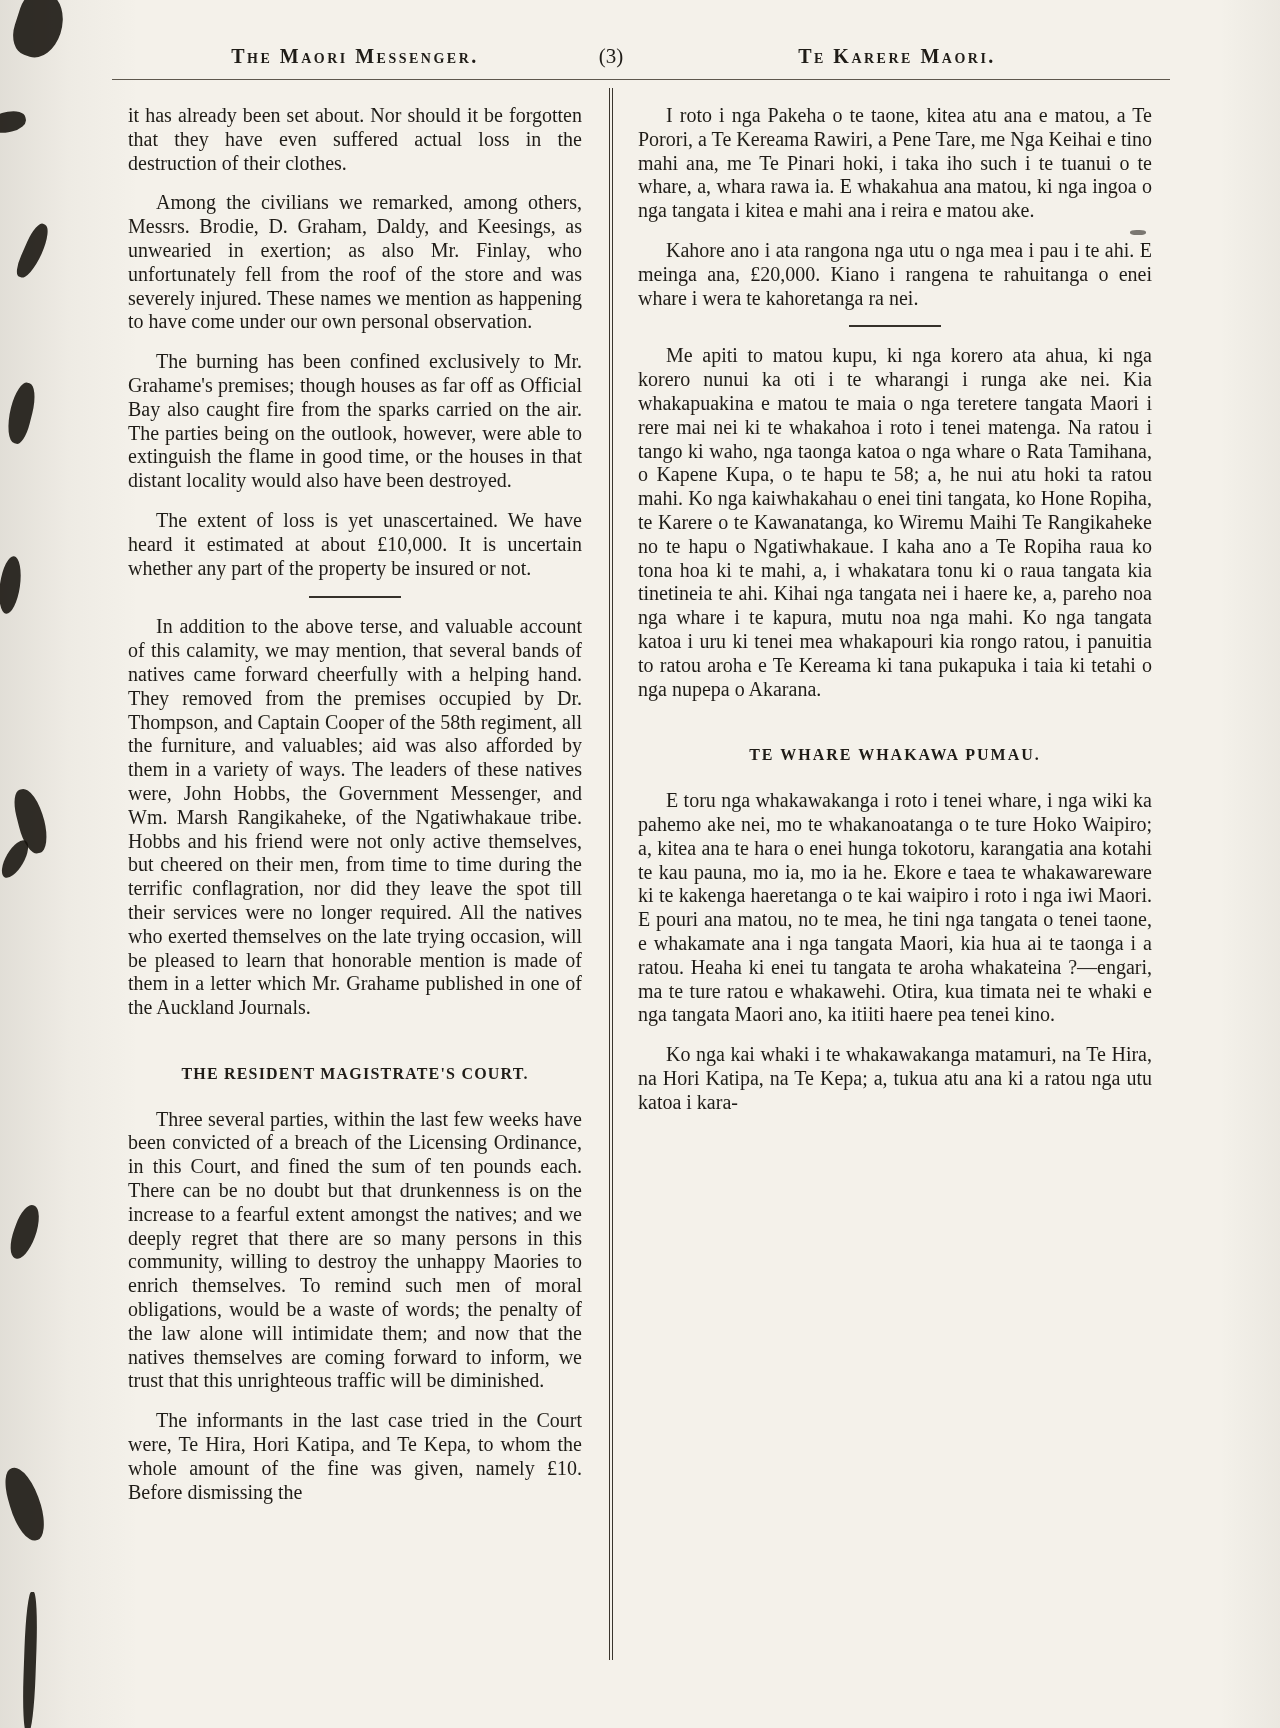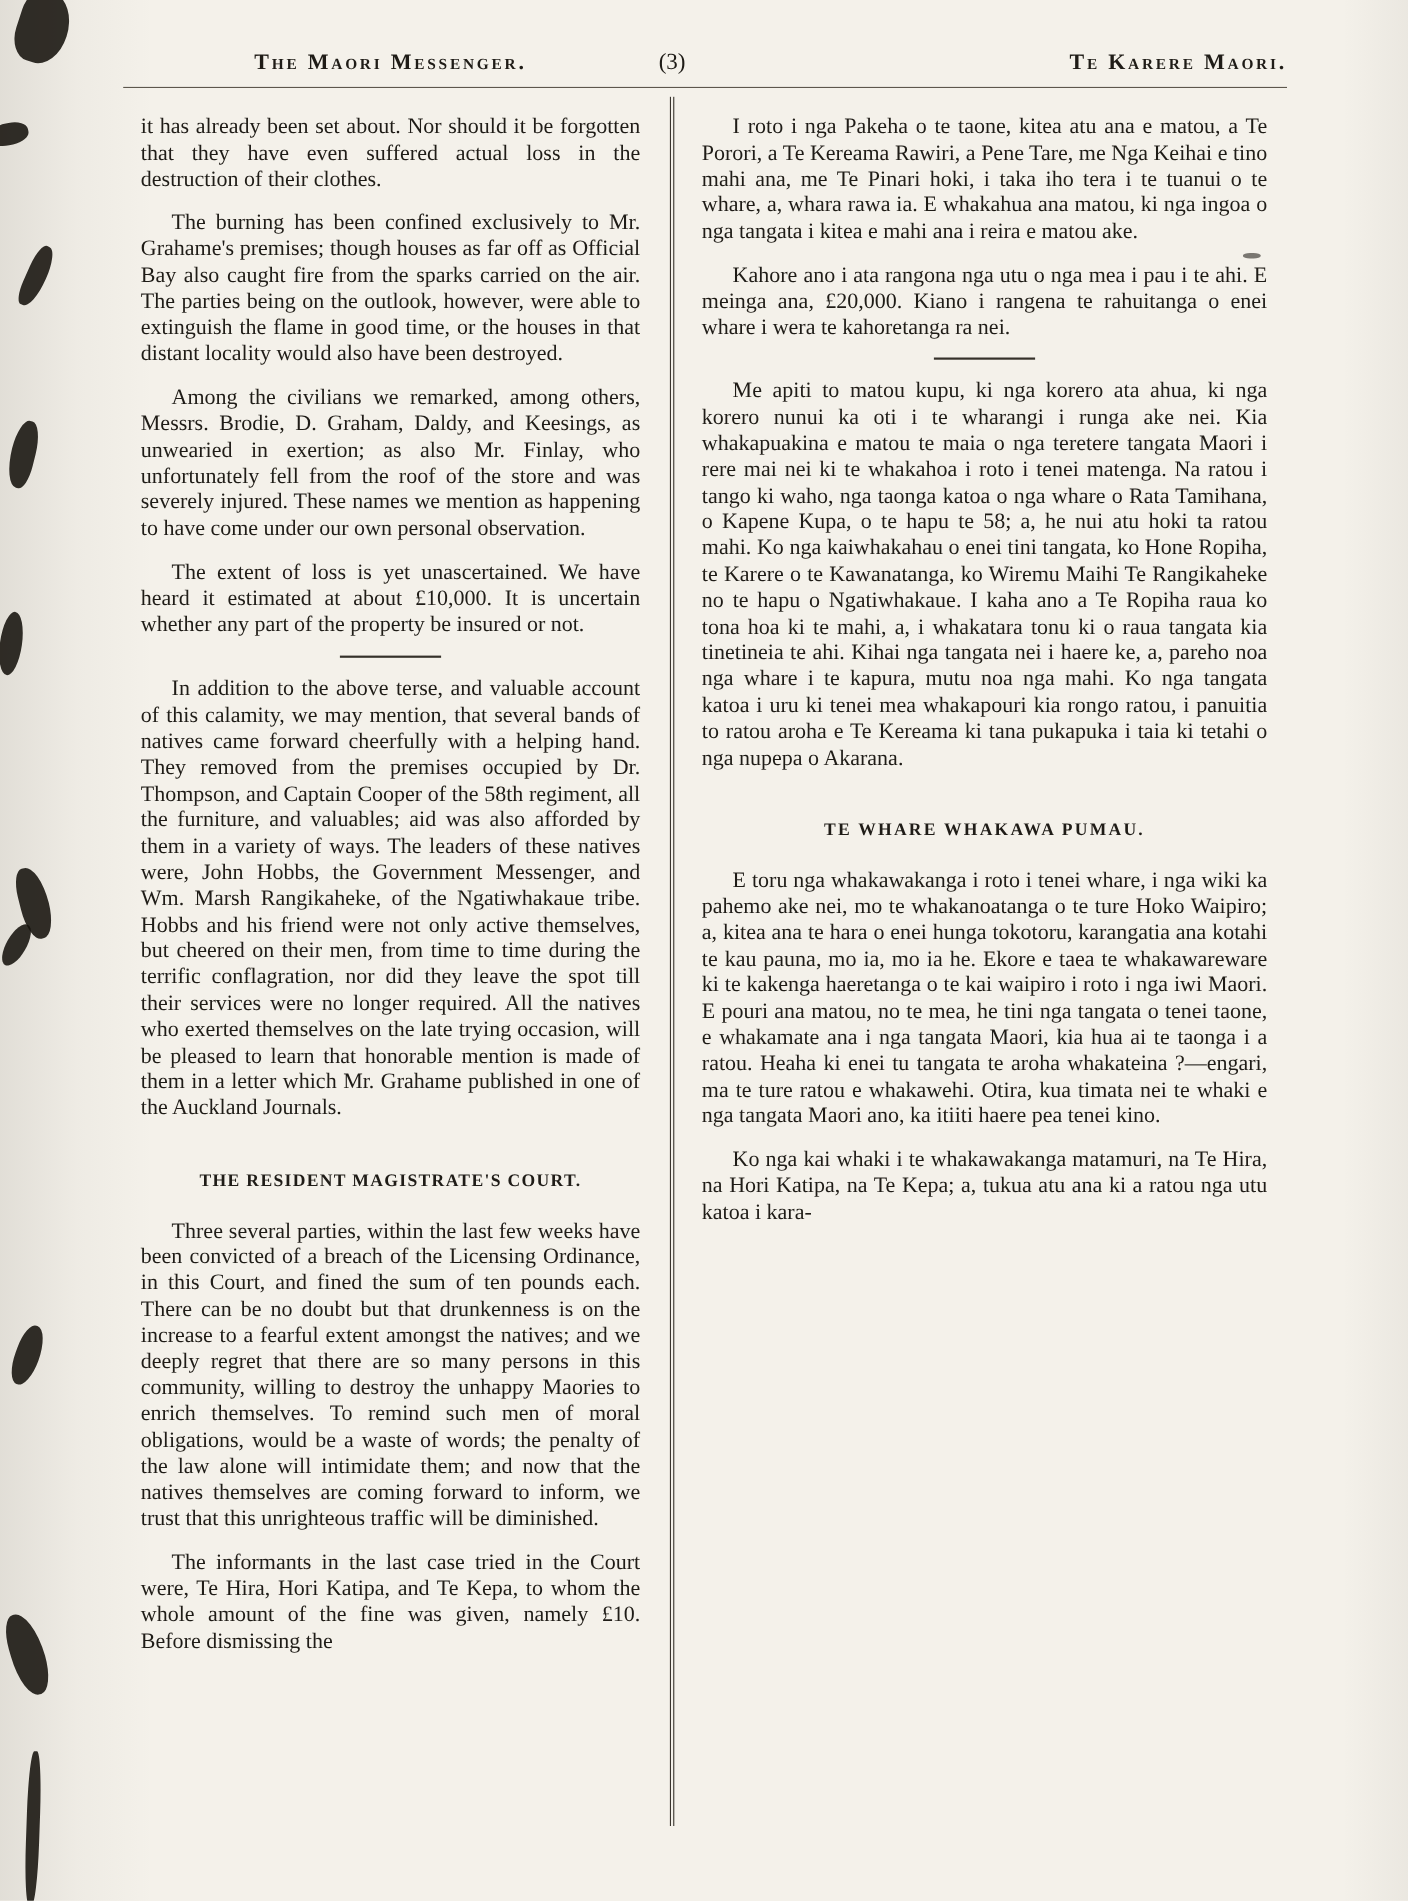--- a/index.html
+++ b/index.html
@@ -34,21 +34,21 @@
   }
   .mast-left, .mast-right {
     font-variant: small-caps;
     font-weight: 600;
     font-size: 20px;
     letter-spacing: 2.5px;
     text-align: center;
   }
   .mast-left { width: 486px; }
   .mast-center { width: 26px; text-align: center; font-size: 21px; letter-spacing: 0; }
-  .mast-right { width: 546px; text-align: right; }
+  .mast-right { width: 546px; }
   .columns {
     display: flex;
     align-items: stretch;
     padding-top: 8px;
     min-height: 1572px;
   }
   .col {
     font-size: 20px;
     line-height: 23.8px;
     text-align: justify;
@@ -111,34 +111,34 @@
   <div class="masthead">
     <div class="mast-left">The Maori Messenger.</div>
     <div class="mast-center">(3)</div>
     <div class="mast-right">Te Karere Maori.</div>
   </div>
 
   <div class="columns">
 
     <div class="col col-left" lang="en">
       <p class="cont">it has already been set about. Nor should it be forgotten that they have even suffered actual loss in the destruction of their clothes.</p>
+      <p>Among the civilians we remarked, among others, Messrs. Brodie, D. Graham, Daldy, and Keesings, as unwearied in exertion; as also Mr. Finlay, who unfortunately fell from the roof of the store and was severely injured. These names we mention as happening to have come under our own personal observation.</p>
       <p>The burning has been confined exclusively to Mr. Grahame's premises; though houses as far off as Official Bay also caught fire from the sparks carried on the air. The parties being on the outlook, however, were able to extinguish the flame in good time, or the houses in that distant locality would also have been destroyed.</p>
-      <p>Among the civilians we remarked, among others, Messrs. Brodie, D. Graham, Daldy, and Keesings, as unwearied in exertion; as also Mr. Finlay, who unfortunately fell from the roof of the store and was severely injured. These names we mention as happening to have come under our own personal observation.</p>
       <p>The extent of loss is yet unascertained. We have heard it estimated at about £10,000. It is uncertain whether any part of the property be insured or not.</p>
       <div class="rule"></div>
       <p>In addition to the above terse, and valuable account of this calamity, we may mention, that several bands of natives came forward cheerfully with a helping hand. They removed from the premises occupied by Dr. Thompson, and Captain Cooper of the 58th regiment, all the furniture, and valuables; aid was also afforded by them in a variety of ways. The leaders of these natives were, John Hobbs, the Government Messenger, and Wm. Marsh Rangikaheke, of the Ngatiwhakaue tribe. Hobbs and his friend were not only active themselves, but cheered on their men, from time to time during the terrific conflagration, nor did they leave the spot till their services were no longer required. All the natives who exerted themselves on the late trying occasion, will be pleased to learn that honorable mention is made of them in a letter which Mr. Grahame published in one of the Auckland Journals.</p>
       <h2 class="section-heading">THE RESIDENT MAGISTRATE'S COURT.</h2>
       <p>Three several parties, within the last few weeks have been convicted of a breach of the Licensing Ordinance, in this Court, and fined the sum of ten pounds each. There can be no doubt but that drunkenness is on the increase to a fearful extent amongst the natives; and we deeply regret that there are so many persons in this community, willing to destroy the unhappy Maories to enrich themselves. To remind such men of moral obligations, would be a waste of words; the penalty of the law alone will intimidate them; and now that the natives themselves are coming forward to inform, we trust that this unrighteous traffic will be diminished.</p>
       <p>The informants in the last case tried in the Court were, Te Hira, Hori Katipa, and Te Kepa, to whom the whole amount of the fine was given, namely £10. Before dismissing the</p>
     </div>
 
     <div class="col-divider"></div>
 
     <div class="col col-right" lang="mi">
-      <p>I roto i nga Pakeha o te taone, kitea atu ana e matou, a Te Porori, a Te Kereama Rawiri, a Pene Tare, me Nga Keihai e tino mahi ana, me Te Pinari hoki, i taka iho tera i te tuanui o te whare, a, whara rawa ia. E whakahua ana matou, ki nga ingoa o nga tangata i kitea e mahi ana i reira e matou ake.</p>
+      <p>I roto i nga Pakeha o te taone, kitea atu ana e matou, a Te Porori, a Te Kereama Rawiri, a Pene Tare, me Nga Keihai e tino mahi ana, me Te Pinari hoki, i taka iho such i te tuanui o te whare, a, whara rawa ia. E whakahua ana matou, ki nga ingoa o nga tangata i kitea e mahi ana i reira e matou ake.</p>
       <p>Kahore ano i ata rangona nga utu o nga mea i pau i te ahi. E meinga ana, £20,000. Kiano i rangena te rahuitanga o enei whare i wera te kahoretanga ra nei.</p>
       <div class="rule"></div>
       <p>Me apiti to matou kupu, ki nga korero ata ahua, ki nga korero nunui ka oti i te wharangi i runga ake nei. Kia whakapuakina e matou te maia o nga teretere tangata Maori i rere mai nei ki te whakahoa i roto i tenei matenga. Na ratou i tango ki waho, nga taonga katoa o nga whare o Rata Tamihana, o Kapene Kupa, o te hapu te 58; a, he nui atu hoki ta ratou mahi. Ko nga kaiwhakahau o enei tini tangata, ko Hone Ropiha, te Karere o te Kawanatanga, ko Wiremu Maihi Te Rangikaheke no te hapu o Ngatiwhakaue. I kaha ano a Te Ropiha raua ko tona hoa ki te mahi, a, i whakatara tonu ki o raua tangata kia tinetineia te ahi. Kihai nga tangata nei i haere ke, a, pareho noa nga whare i te kapura, mutu noa nga mahi. Ko nga tangata katoa i uru ki tenei mea whakapouri kia rongo ratou, i panuitia to ratou aroha e Te Kereama ki tana pukapuka i taia ki tetahi o nga nupepa o Akarana.</p>
       <h2 class="section-heading">TE WHARE WHAKAWA PUMAU.</h2>
       <p>E toru nga whakawakanga i roto i tenei whare, i nga wiki ka pahemo ake nei, mo te whakanoatanga o te ture Hoko Waipiro; a, kitea ana te hara o enei hunga tokotoru, karangatia ana kotahi te kau pauna, mo ia, mo ia he. Ekore e taea te whakawareware ki te kakenga haeretanga o te kai waipiro i roto i nga iwi Maori. E pouri ana matou, no te mea, he tini nga tangata o tenei taone, e whakamate ana i nga tangata Maori, kia hua ai te taonga i a ratou. Heaha ki enei tu tangata te aroha whakateina ?—engari, ma te ture ratou e whakawehi. Otira, kua timata nei te whaki e nga tangata Maori ano, ka itiiti haere pea tenei kino.</p>
       <p>Ko nga kai whaki i te whakawakanga matamuri, na Te Hira, na Hori Katipa, na Te Kepa; a, tukua atu ana ki a ratou nga utu katoa i kara-</p>
     </div>
 
   </div>
 </div>

